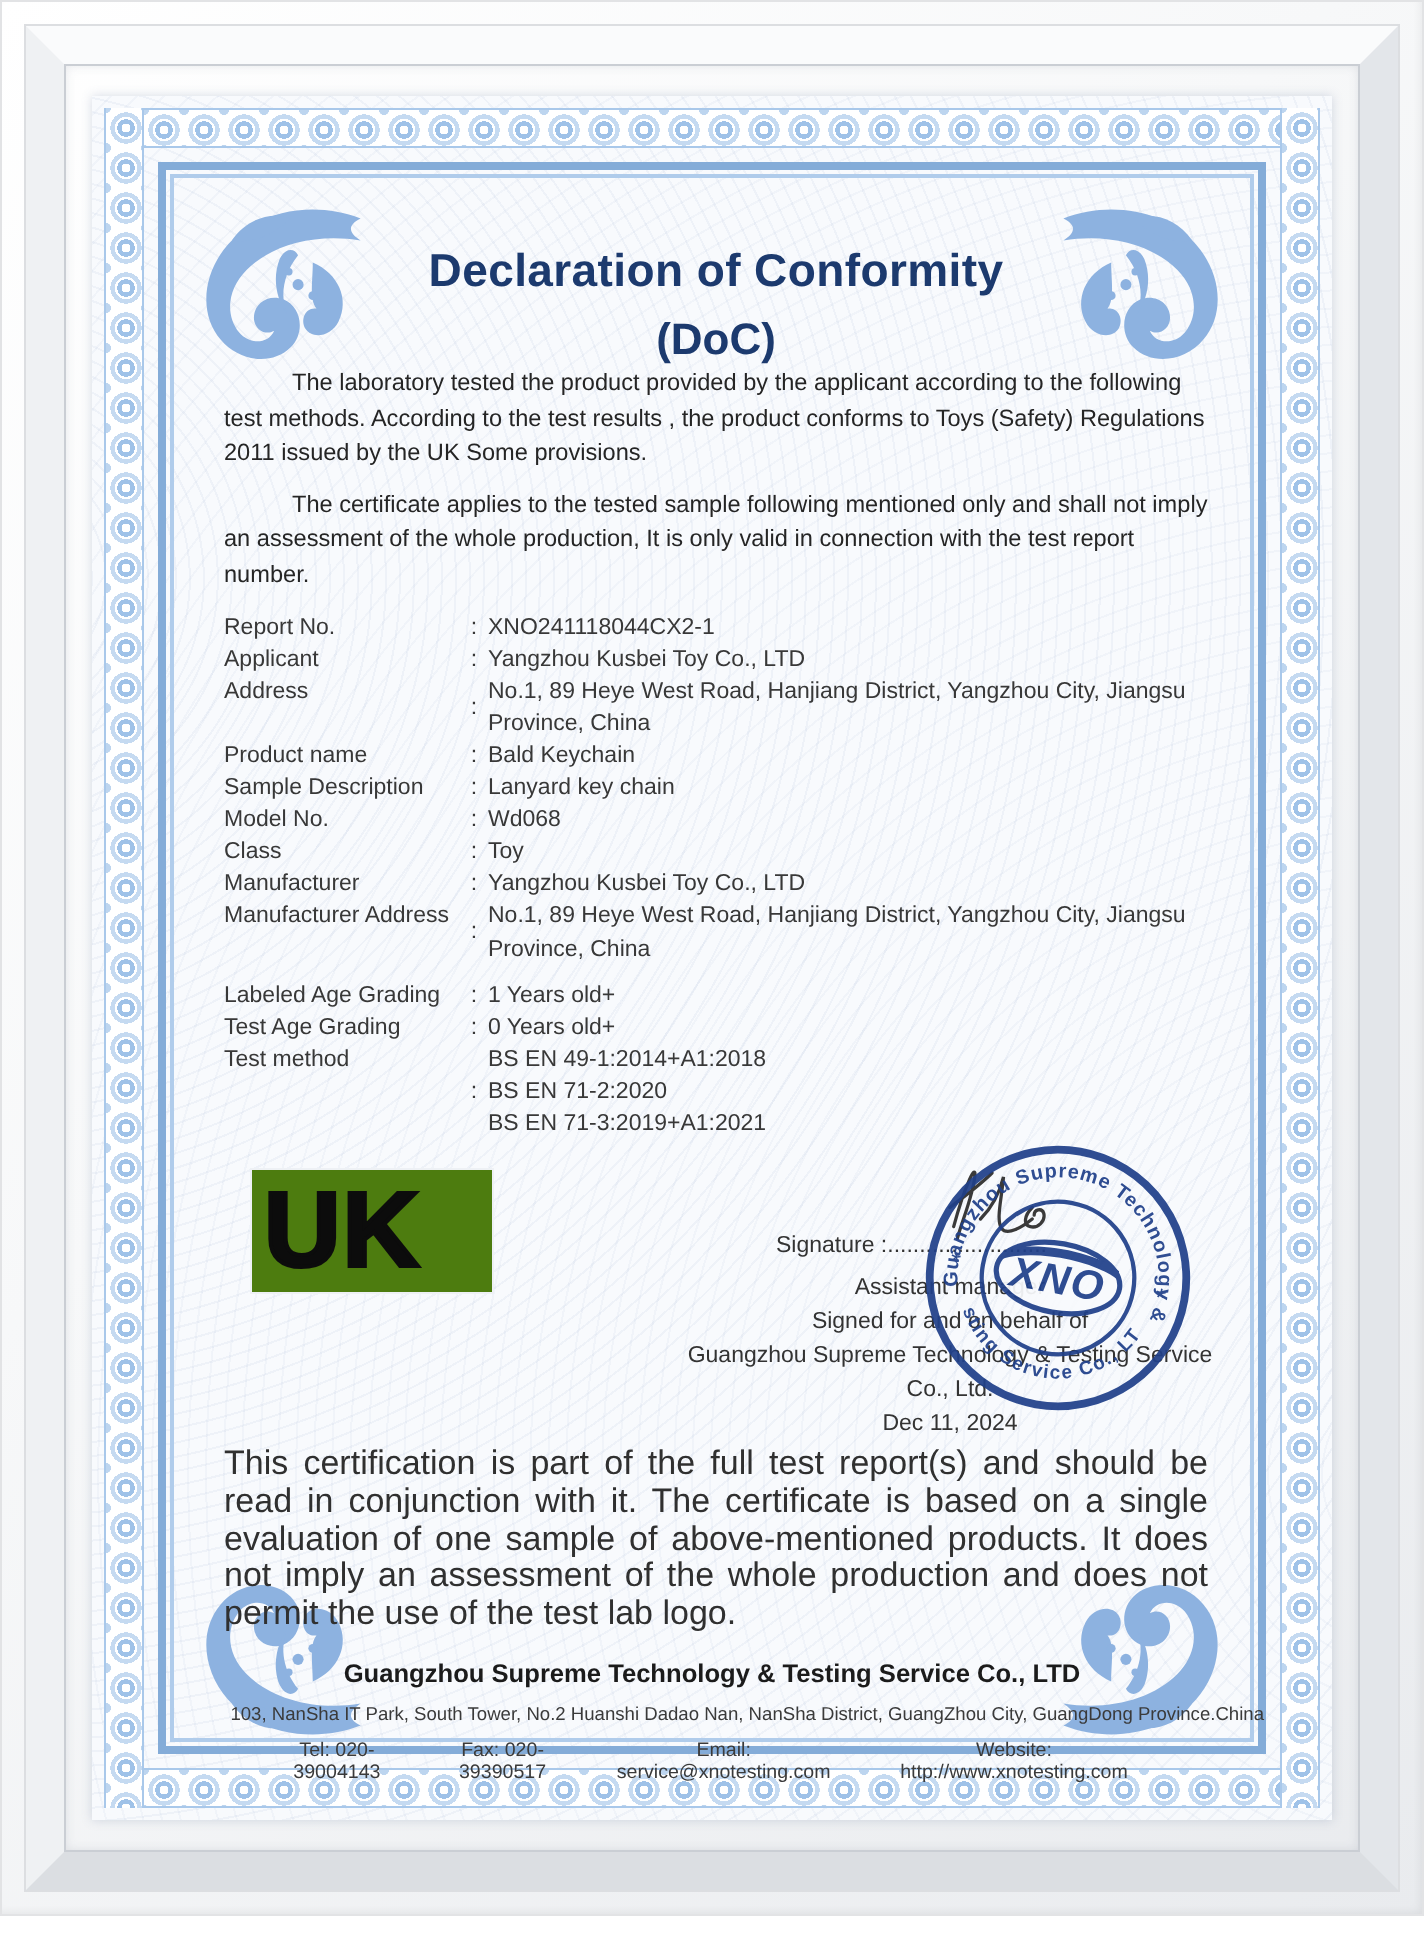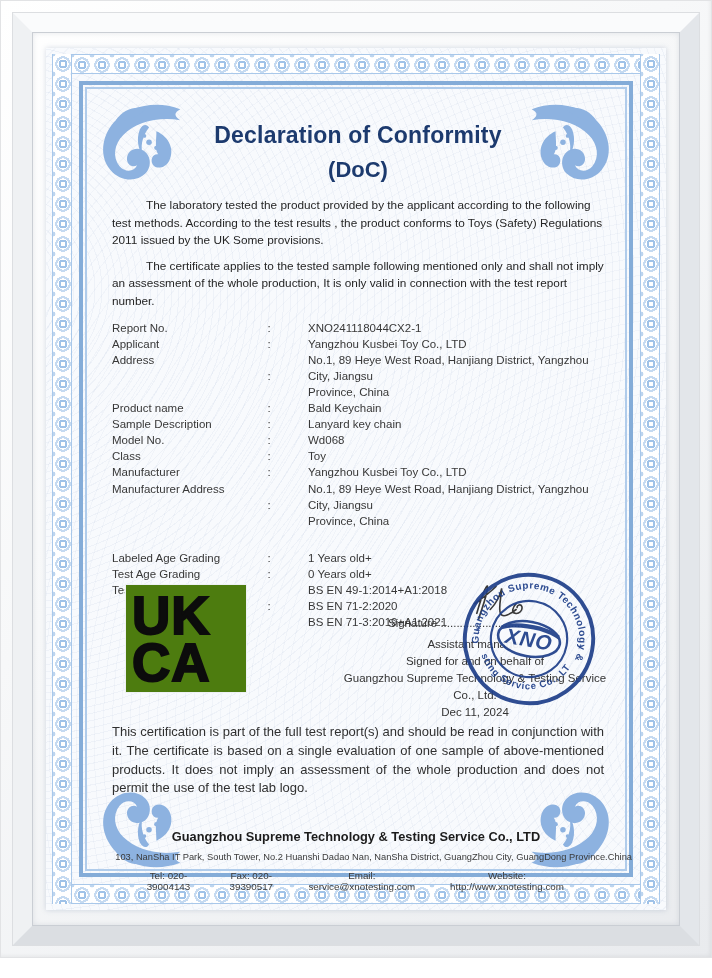--- a/index.html
+++ b/index.html
@@ -43,50 +43,50 @@
   
   .fl { position:absolute; width:96px; height:92px; color:#8db2e0; }
   .fl-tl { left:44px;  top:52px; }
   .fl-tr { right:44px; top:52px;    transform:scaleX(-1); }
   .fl-bl { left:44px;  bottom:38px; transform:scaleY(-1); }
   .fl-br { right:44px; bottom:38px; transform:scale(-1,-1); }
 
   
   .content { position:absolute; left:66px; right:62px; top:74px; color:#2a2a2a; }
   .title    { text-align:center; font-size:23px; font-weight:bold; color:#1c3a6e; letter-spacing:.2px; }
-  .subtitle { text-align:center; font-size:22px; font-weight:bold; color:#1c3a6e; margin-top:8px; margin-bottom:14px; }
+  .subtitle { text-align:center; font-size:22px; font-weight:bold; color:#1c3a6e; margin-top:8px; }
   .intro { font-size:11.8px; font-weight:normal; color:#252525; line-height:17.6px; text-indent:34px; margin-bottom:8px; text-align:left; }
 
   .fields { margin-top:9px; }
-  .field-row { display:grid; grid-template-columns:118px 14px 1fr; font-size:11.5px; line-height:16.1px; color:#383838;gap:32px; }
+  .field-row { display:grid; grid-template-columns:118px 14px 1fr; font-size:11.5px; line-height:16.1px; color:#383838; }
   .f-label { }
   .f-colon { text-align:center; align-self:center; }
   .f-value { white-space:pre-line; }
-  .gap-above { margin-top:21px; }
+  .gap-above { margin-top:7px; }
 
   
   .ukca { position:absolute; left:80px; top:537px; width:120px; padding:8px 6px 6px;
           background:#4d7c0f; box-shadow:0 0 0 1px #eef1f5; 
           font-weight:bold; color:#0c0c0c; font-size:53px; line-height:.88; letter-spacing:1px;
           -webkit-text-stroke:2px #0c0c0c; }
 
   
   .sig { position:absolute; left:286px; top:527px; width:286px; text-align:center;
          font-size:11.5px; color:#333; line-height:17px; }
   .scribble { display:block; margin:0 0 -6px 128px; }
   .sig-label { text-align:left; margin-left:56px; margin-bottom:4px; }
   .sig-role, .sig-behalf, .sig-company, .sig-date { }
 
   
   .stamp { position:absolute; left:405px; top:513px; width:156px; height:156px; opacity:.93; }
   .stamp text { font-family:"Liberation Sans", sans-serif; }
 
   
   .disclaimer { position:absolute; left:66px; right:62px; top:675px;
-                font-size:13px; line-height:18.8px; color:#303030; text-align:justify; }
+                font-size:17px; line-height:18.8px; color:#303030; text-align:justify; }
 
   
   .footer { position:absolute; left:34px; right:34px; top:781px; text-align:center; }
   .f-company  { font-size:12.8px; font-weight:bold; color:#1b1b1b; margin-bottom:8px; }
   .f-addr     { font-size:9.3px; color:#3a3a3a; margin-bottom:8px;text-align:right; }
   .f-contacts { display:flex; justify-content:space-between; padding:0 48px; font-size:9.8px; color:#3a3a3a; }
 </style>
 </head>
 <body>
 
@@ -200,21 +200,20 @@
           <span class="f-colon">:</span>
           <span class="f-value">BS EN 49-1:2014+A1:2018
 BS EN 71-2:2020
 BS EN 71-3:2019+A1:2021</span>
         </div>
       </div>
     </div>
 
     <div class="ukca">
       <div>UK</div>
-      <div>CA</div>
     </div>
 
     <div class="sig">
       <svg class="scribble" width="72" height="46" viewBox="0 0 72 48">
         <path d="M16,40 C22,18 28,6 27,14 C26,24 20,38 18,46 M14,30 C22,24 30,18 36,12 M30,36 C36,30 40,22 42,14 C41,26 38,36 41,41 C44,45 52,40 57,36 M57,30 C53,34 52,39 56,40 C60,41 64,37 63,33 C62,30 58,31 58,34" stroke="#3a3a3a" stroke-width="1.7" fill="none" stroke-linecap="round"></path>
       </svg>
       <div class="sig-label">Signature :.........................</div>
       <div class="sig-role">Assistant manager</div>
       <div class="sig-behalf">Signed for and on behalf of</div>
       <div class="sig-company">Guangzhou Supreme Technology &amp; Testing Service Co., Ltd.</div>

